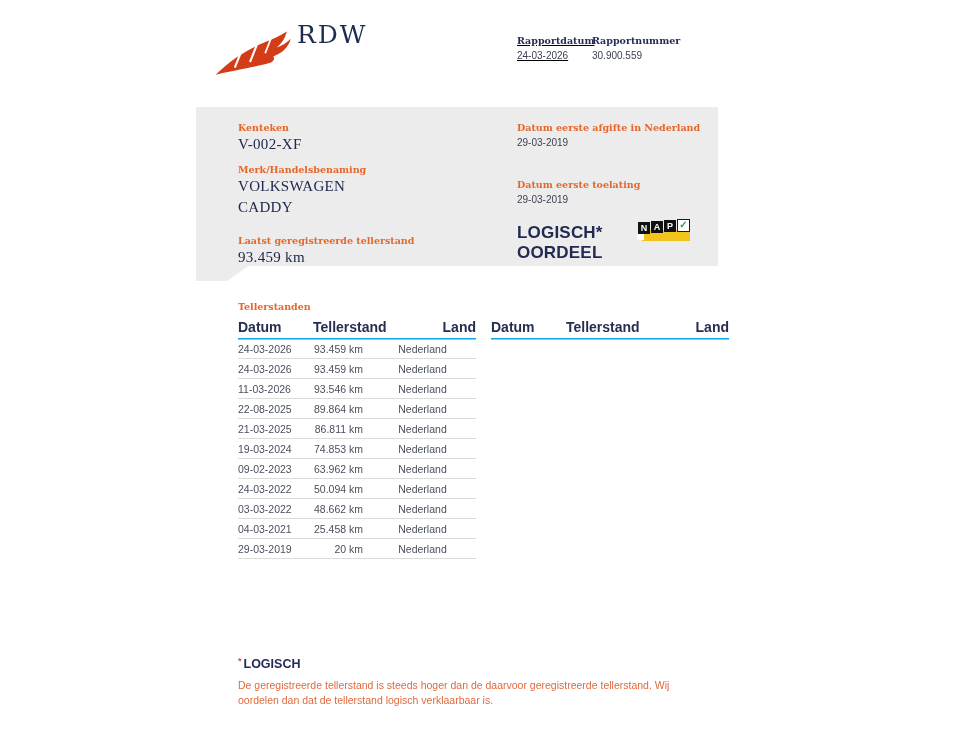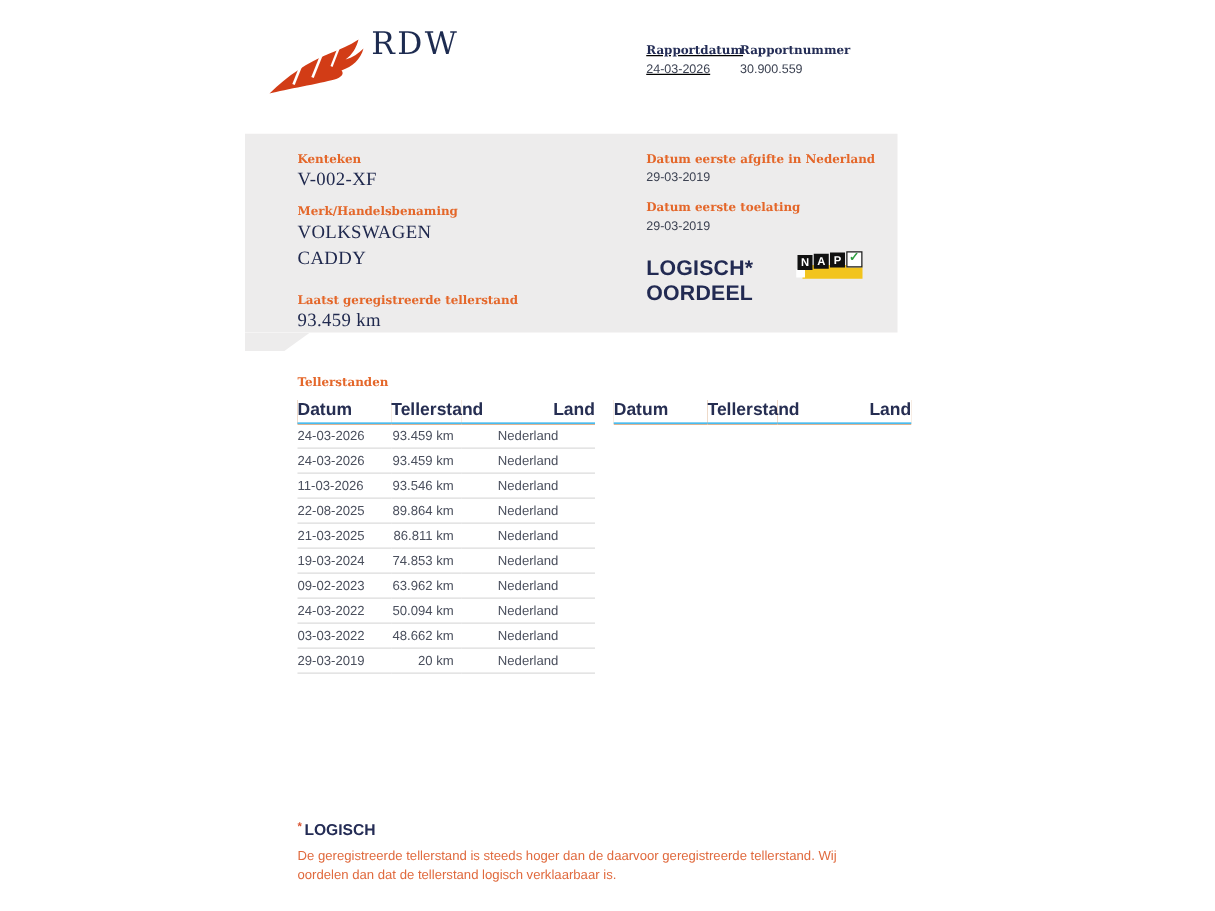--- a/index.html
+++ b/index.html
@@ -27,21 +27,21 @@
                   background:#edecec; clip-path:polygon(0 0, 100% 0, 60% 100%, 0 100%); }
 
   .field-label { font-family:"DejaVu Serif", serif; font-weight:700; font-size:9.5px;
                  color:#e4672a; line-height:11px; }
   .panel-left  { position:absolute; left:42px;  top:15px; }
   .panel-right { position:absolute; left:321px; top:15px; width:200px; }
 
   .big-value { font-family:Liberation Serif, serif; font-size:15px; color:#20294e;
                line-height:21px; margin-top:1px; letter-spacing:0.3px; }
   .mt9  { margin-top:9px; }
-  .mt13 { margin-top:13px; }
+  .mt13 { margin-top:31px; }
   .mt17 { margin-top:17px; }
   .sm-value { font-size:10px; color:#3c4252; margin-top:4px; }
 
   .verdict-row { position:relative; margin-top:18px; }
   .verdict-text { font-weight:700; font-size:17px; color:#222a52; line-height:20px; letter-spacing:0.2px; }
 
   
   .nap { position:absolute; left:119px; top:-4px; width:58px; height:28px; }
   .nap-yellow { position:absolute; left:6px; top:11px; width:48px; height:11px; background:#f2c41d; }
   .nap-white-corner { position:absolute; left:1px; top:14px; width:7px; height:7px; background:#ffffff; }
@@ -204,20 +204,25 @@
               <td class="cell-teller">50.094 km</td>
               <td class="cell-land">Nederland</td>
             </tr>
 
             <tr>
               <td>03-03-2022</td>
               <td class="cell-teller">48.662 km</td>
               <td class="cell-land">Nederland</td>
             </tr>
 
+            <tr>
+              <td>04-03-2021</td>
+              <td class="cell-teller">25.458 km</td>
+              <td class="cell-land">Nederland</td>
+            </tr>
 
             <tr>
               <td>29-03-2019</td>
               <td class="cell-teller">20 km</td>
               <td class="cell-land">Nederland</td>
             </tr>
           </tbody>
       </table>
 
       <table>

